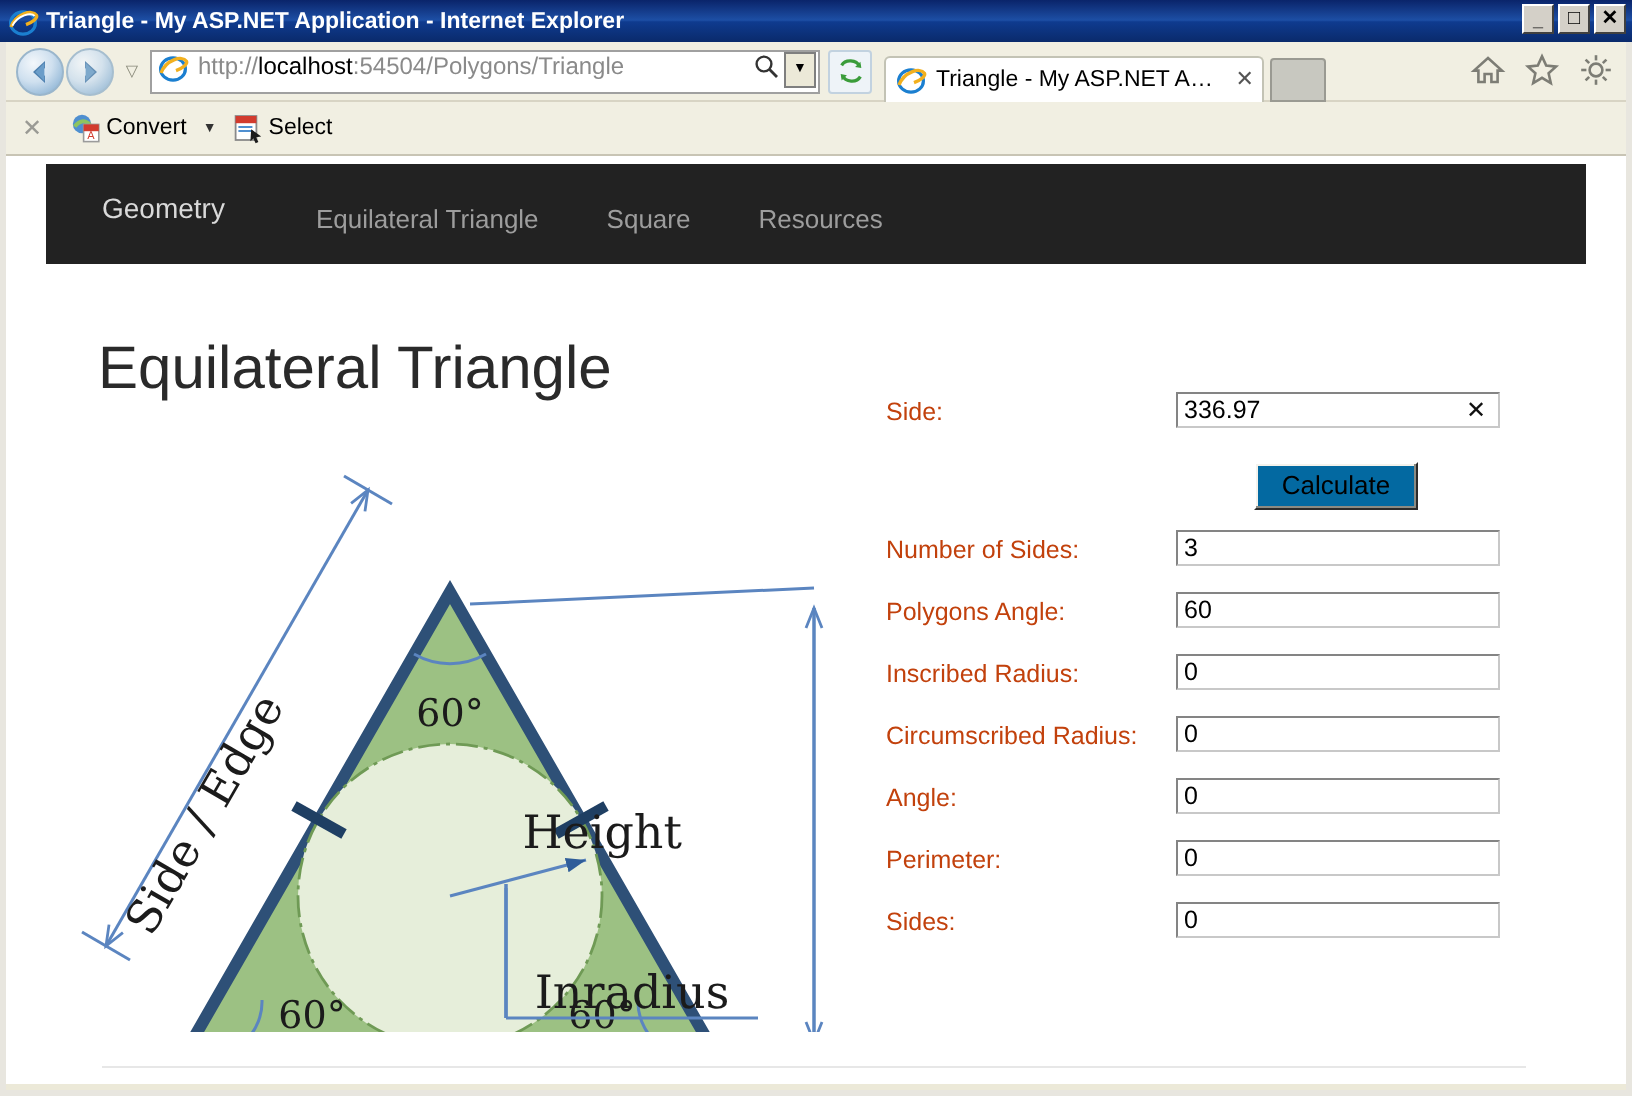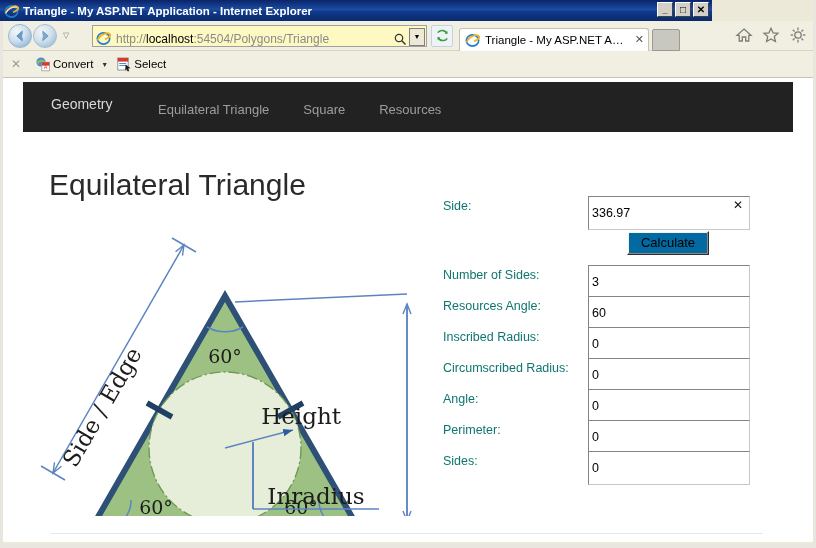--- a/index.html
+++ b/index.html
@@ -28,21 +28,21 @@
     width: 816px; height: 548px;
     box-sizing: border-box;
     border: 3px solid #e8e6df;
     border-top-width: 0;
     background: #ece9d8;
   }
 
   .titlebar {
     position: absolute;
     left: 0; top: 0;
-    width: 712px;
+    width: 816px;
     height: 21px;
     background: linear-gradient(180deg, #0a246a 0%, #1d4fa5 48%, #0f3b8f 52%, #0a2a6b 100%);
     display: flex;
     align-items: center;
     padding-left: 4px;
     box-sizing: border-box;
   }
   .title-ie-icon {
     width: 16px; height: 16px;
     margin-right: 3px;
@@ -120,26 +120,26 @@
     text-align: center;
     color: #8a8a7a;
     font-size: 8px;
     margin: 0 2px 0 3px;
     cursor: pointer;
   }
   .url-box {
     flex: 0 0 auto;
     width: 335px;
     height: 22px;
-    background: #fef9c3;
+    background: #ffffff;
     border: 1px solid #a0a0a0;
     box-sizing: border-box;
     display: flex;
-    align-items: flex-end;
-    margin-left: 18px;
+    align-items: flex-start;
+    margin-left: 1px;
     position: relative;
   }
   .url-favicon { width: 16px; height: 16px; margin: 0 4px 0 3px; flex: 0 0 auto; }
   .url-text {
     font-size: 12px;
     color: #8a8a8a;
     white-space: nowrap;
     font-family: "Liberation Sans", sans-serif;
     flex: 1 1 auto;
     overflow: hidden;
@@ -325,32 +325,32 @@
     width: 340px;
   }
   .frow {
     position: relative;
     height: 31px;
     display: flex;
     align-items: flex-start;
   }
   .flabel {
     font-size: 12.5px;
-    color: #0f766e;
+    color: #c2410c;
     white-space: nowrap;
     font-family: "Liberation Sans", sans-serif;
     line-height: 19px;
     padding-top: 1px;
   }
   .finput {
     position: absolute;
     left: 145px;
     top: 0;
     width: 162px;
-    height: 34px;
+    height: 18px;
     background: #ffffff;
     border: 1px solid;
     border-color: #848484 #c8c8c8 #c8c8c8 #848484;
     box-sizing: border-box;
     font-size: 12.5px;
     color: #000;
     font-family: "Liberation Sans", sans-serif;
     padding: 1px 3px;
     outline: none;
   }
@@ -618,21 +618,21 @@
       <div class="btn-row">
         <button class="calc-btn">Calculate</button>
       </div>
 
       <div class="frow">
         <span class="flabel">Number of Sides:</span>
         <input class="finput" type="text" value="3" style="">
       </div>
 
       <div class="frow">
-        <span class="flabel">Resources Angle:</span>
+        <span class="flabel">Polygons Angle:</span>
         <input class="finput" type="text" value="60" style="">
       </div>
 
       <div class="frow">
         <span class="flabel">Inscribed Radius:</span>
         <input class="finput" type="text" value="0" style="">
       </div>
 
       <div class="frow">
         <span class="flabel">Circumscribed Radius:</span>

